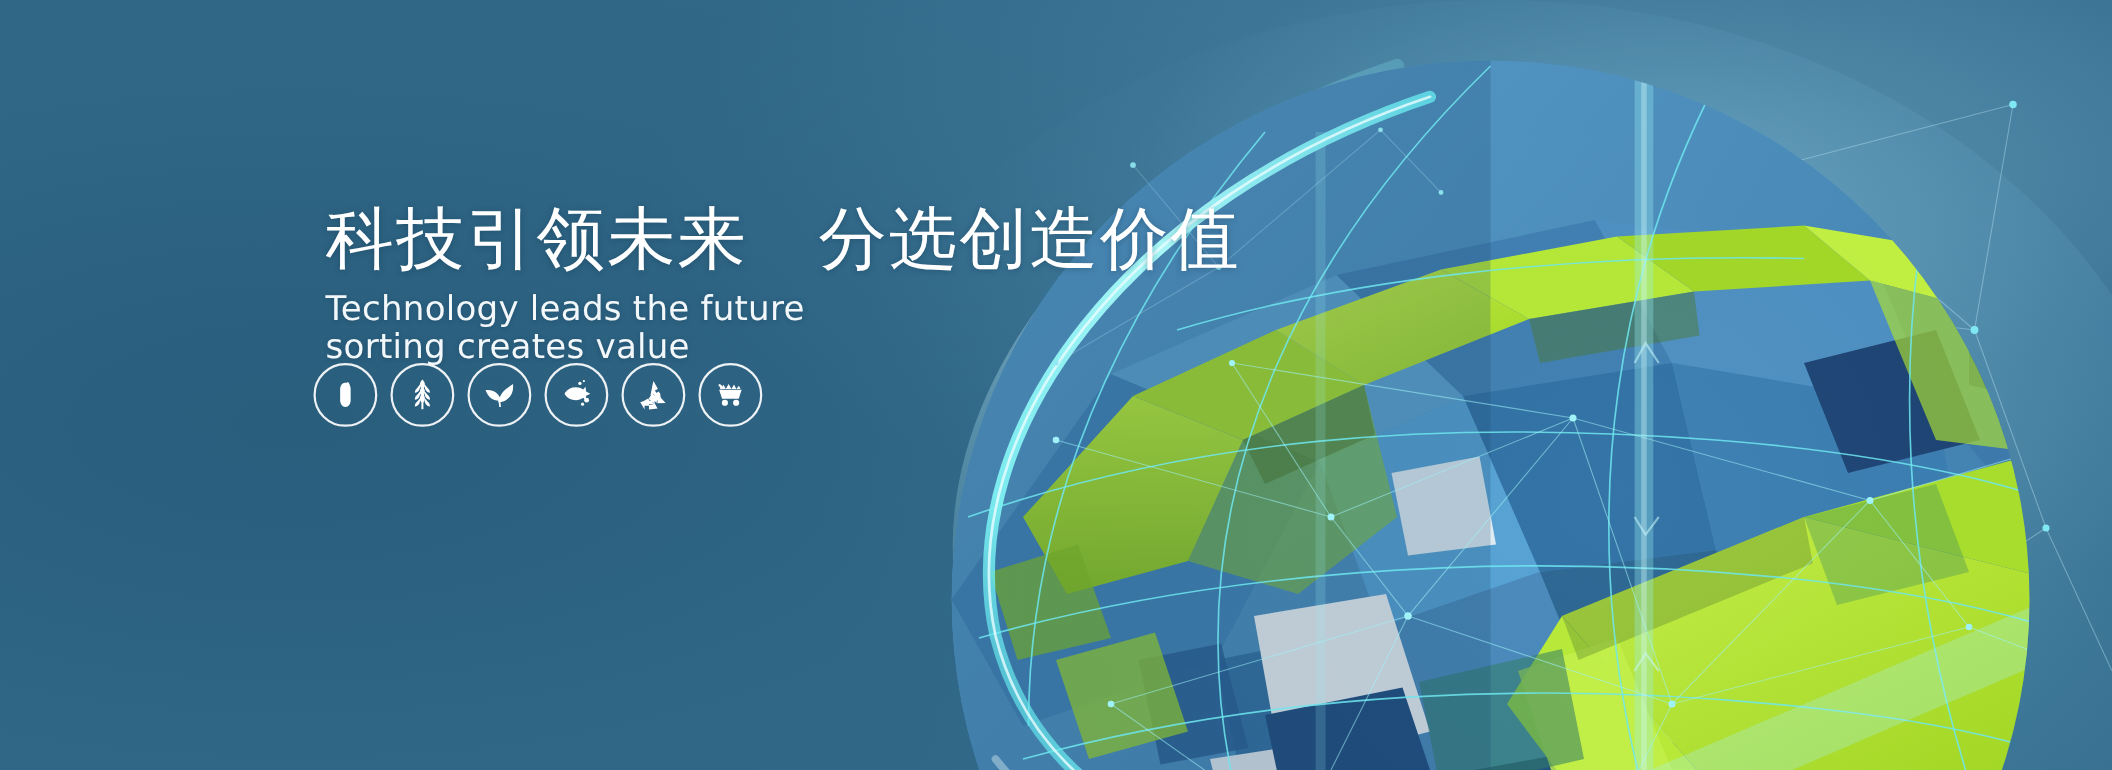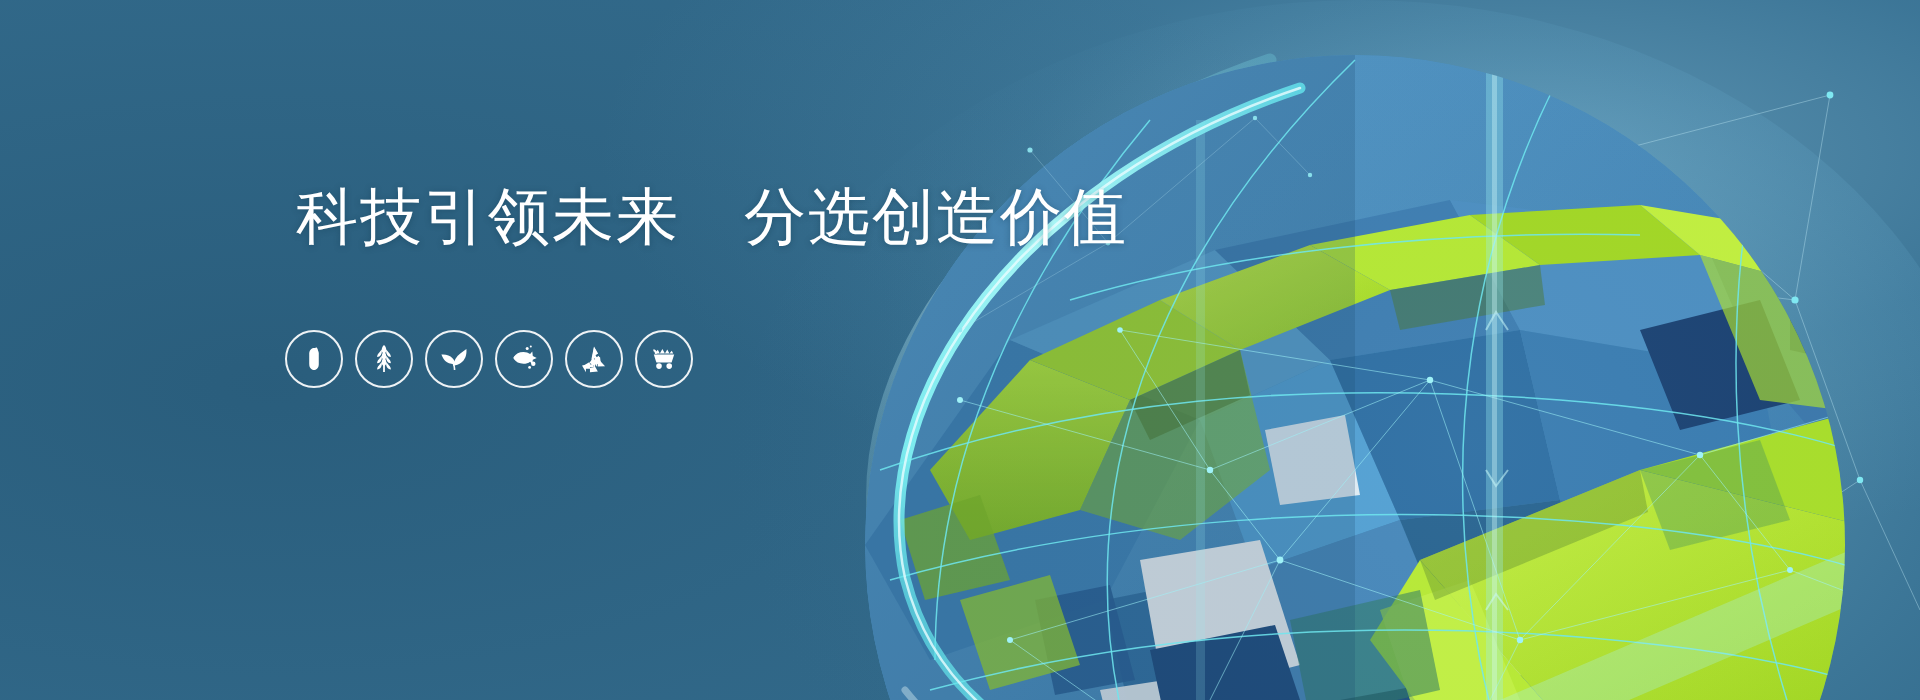--- a/index.html
+++ b/index.html
@@ -317,20 +317,24 @@
         <path d="M1030 150 L1108 243 L1255 118 L1310 175"></path>
         <path d="M960 330 L1108 243"></path>
       </g>
 
     </g>
   </svg>
   </div>
 
   <div class="copy">
     <div class="headline">科技引领未来　分选创造价值</div>
+    <div class="sub">
+      <span class="l1">Technology leads the future</span>
+      <span class="l2">sorting creates value</span>
+    </div>
   </div>
 
   <div class="icon-row">
 
     <div class="icon-chip">
       <span>
         <svg width="30" height="30" viewBox="0 0 32 32">
           <path d="M16 4.2c3.0 0 5.1 2.6 5.1 6.2v10.9c0 3.6-2.1 6.5-5.1 6.5s-5.1-2.9-5.1-6.5V10.4C10.9 6.8 13 4.2 16 4.2z"></path>
           <path d="M18.3 3.4c1.5 .9 2.1 2.6 1.6 4.2-1.6-.2-2.9-1.3-3.2-2.9l1.6-1.3z" fill="#336b8c"></path>
         </svg>

